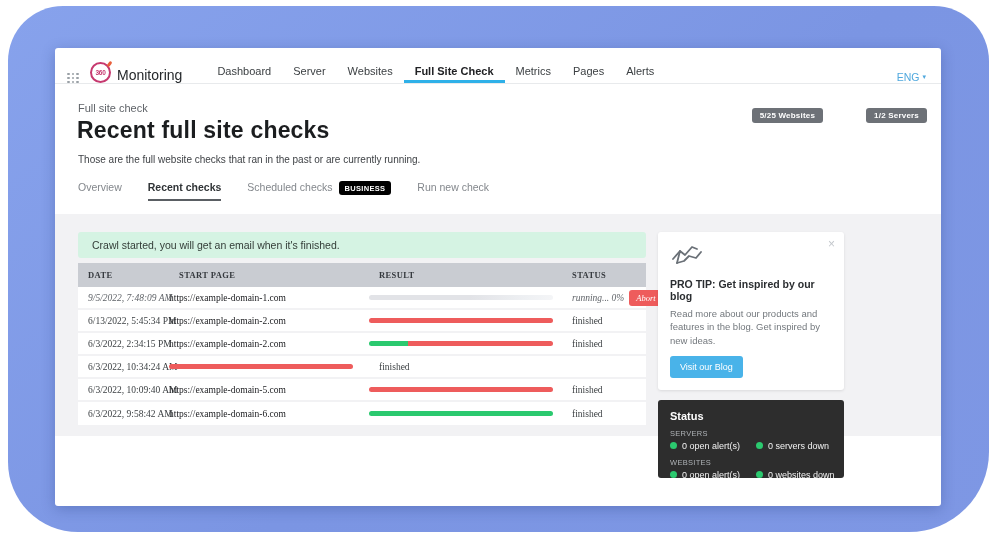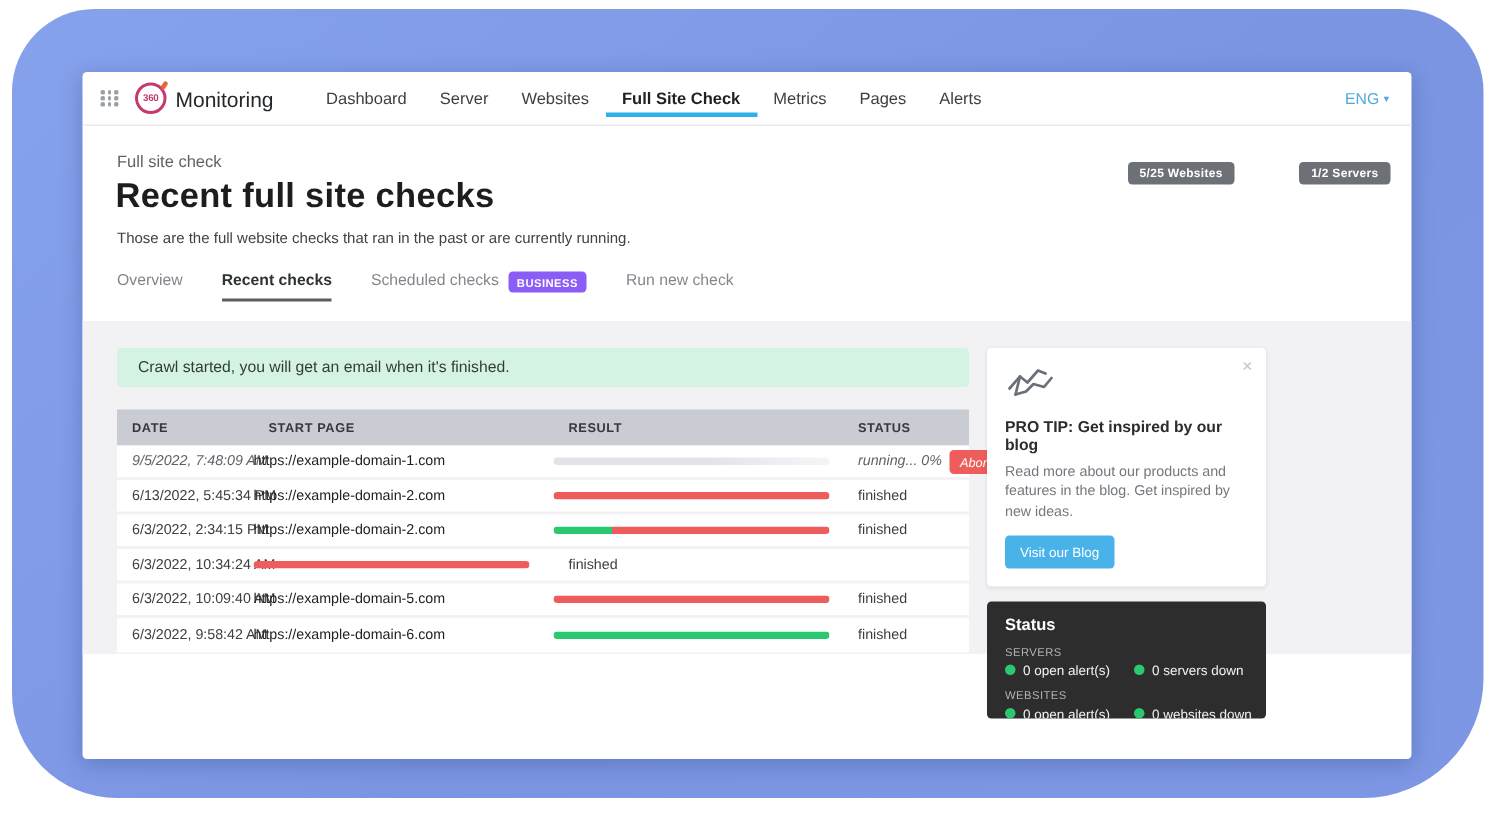--- a/index.html
+++ b/index.html
@@ -7,21 +7,21 @@
   body { position:relative; }
 
   .frame { position:absolute; left:8px; top:6px; width:981px; height:526px;
            background:linear-gradient(140deg,#87a2ec 0%,#7b95e3 55%,#7e97e4 100%);
            border-radius:55px 55px 80px 70px; }
 
   .window { position:absolute; left:47px; top:42px; width:886px; height:458px;
             background:#fff; border-radius:3px; box-shadow:0 3px 14px rgba(25,45,110,.28); overflow:hidden; }
 
   
-  .navbar { height:36px; display:flex; align-items:center; padding:0 15px 0 12px;
+  .navbar { height:36px; display:flex; align-items:flex-end; padding:0 15px 0 12px;
             border-bottom:1px solid #e8eaec; }
   .grid-icon { display:grid; grid-template-columns:repeat(3,3px); grid-gap:1.5px; margin-right:11px; cursor:pointer; }
   .grid-icon i { width:2.5px; height:2.5px; background:#9aa0a6; border-radius:50%; }
   .logo-circle { width:21px; height:21px; border:2px solid #c6396f; border-radius:50%;
                  display:flex; align-items:center; justify-content:center; position:relative; flex:0 0 auto; }
   .logo-circle span { font-size:6.5px; font-weight:bold; color:#c6396f; letter-spacing:-.2px; }
   .logo-circle::after { content:''; position:absolute; top:-3px; right:-2px; width:3px; height:6px;
                         background:#e8603c; border-radius:2px; transform:rotate(35deg); }
   .brand { font-size:14px; color:#25282b; margin-left:6px; }
   .main-nav { display:flex; margin-left:24px; height:24px; }
@@ -37,30 +37,30 @@
   .pill { background:#6d7177; color:#fff; font-size:8px; font-weight:bold; padding:3px 8px;
           border-radius:3px; letter-spacing:.2px;margin-left:36px; }
 
   .breadcrumb { margin:18px 0 0 23px; font-size:11px; color:#5f6368; }
   .page-title { margin:3px 0 0 22px; font-size:23px; font-weight:600; color:#1b1d1f; letter-spacing:.2px; }
   .page-desc  { margin:10px 0 0 23px; font-size:10px; color:#3f4246; }
 
   .tabs { display:flex; margin:16px 0 0 23px; gap:26px; align-items:flex-start; }
   .tab { font-size:10.5px; color:#83878c; cursor:pointer; padding-bottom:6px; display:flex; align-items:flex-start; gap:6px; }
   .tab.active { color:#2f3336; font-weight:bold; border-bottom:2px solid #5a5e63; }
-  .biz-badge { background:#8b5cf6; color:#fff; font-size:7.5px; font-weight:bold;
+  .biz-badge { background:#000000; color:#fff; font-size:7.5px; font-weight:bold;
                padding:2.5px 6px; border-radius:3px; letter-spacing:.3px; }
 
   
   .band { margin-top:13px; background:#f2f2f4; padding:18px 0 0 23px; height:222px; display:flex; }
   .main-col { width:568px; }
   .banner { height:26px; background:#d5f3e3; border-radius:3px; display:flex; align-items:center;
             padding-left:14px; font-size:10.5px; color:#333d38; }
 
-  .table { margin-top:15px; }
+  .table { margin-top:5px;font-family:Liberation Serif, serif; }
   .trow { display:grid; grid-template-columns:91px 200px 193px 1fr; align-items:center; }
   .thead { background:#c9ccd2; height:24px; font-size:8.5px; font-weight:bold; color:#35393e; letter-spacing:.4px; }
   .thead .cell { padding-left:10px; }
   .tbody .trow { background:#fff; height:23px; border-bottom:2px solid #f2f2f4; font-size:9.5px; color:#3c4043; }
   .tbody .trow:last-child { border-bottom:none; }
   .cell-date { padding-left:10px; white-space:nowrap; }
   .cell-date.running { font-style:italic; color:#5f6368; }
   .cell-url { color:#202124; }
   .bar { width:184px; height:5px; border-radius:3px; overflow:hidden; display:flex; }
   .bar .seg { height:100%; }

